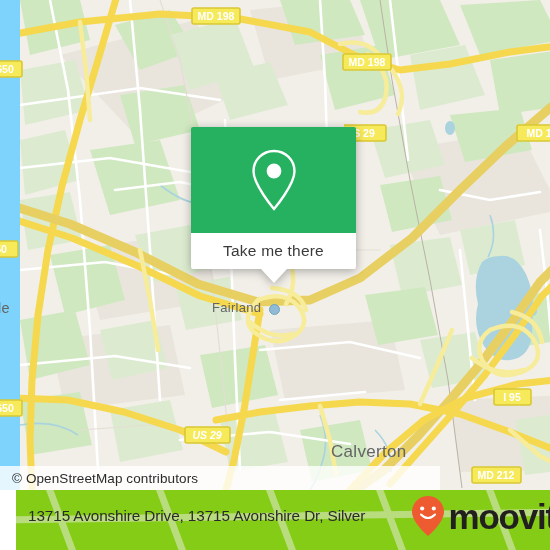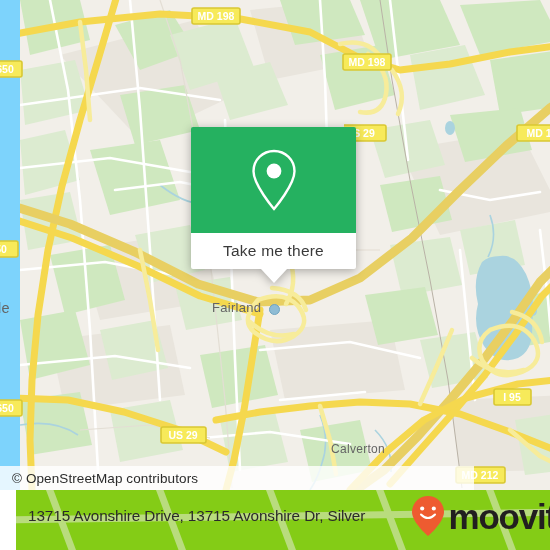--- a/index.html
+++ b/index.html
@@ -25,21 +25,21 @@
     background: #7dd3fc;
     overflow: hidden;
     padding-left: 20px;
   }
   .map svg { display: block; }
 
   
   .attrib {
     position: absolute;
     left: 0; top: 466px;
-    width: 474px; height: 24px;
+    width: 440px; height: 24px;
     background: rgba(255,255,255,0.80);
     display: flex;
     align-items: center;
     box-sizing: border-box;
     padding-left: 12px;
   }
   .attrib-text {
     font-size: 13.5px;
     color: #2b2b2b;
     letter-spacing: 0.1px;
@@ -311,42 +311,42 @@
             <rect x="-6" y="1" width="38" height="16" rx="2" fill="#f7ea5a" stroke="#d9c833" stroke-width="1.6"></rect>
             <text class="shield-text" x="15" y="13" font-size="10.5" fill="#ffffff" text-anchor="middle">50</text>
           </svg>
       </div>
       <div style="position:absolute;left:-10px;top:399px;">
         <svg width="34" height="18">
             <rect x="-6" y="1" width="38" height="16" rx="2" fill="#f7ea5a" stroke="#d9c833" stroke-width="1.6"></rect>
             <text class="shield-text" x="15" y="13" font-size="10.5" fill="#ffffff" text-anchor="middle">650</text>
           </svg>
       </div>
-      <div style="position:absolute;left:160px;top:426px;">
+      <div style="position:absolute;left:184px;top:426px;font-style:italic;">
         <svg width="48" height="18">
             <rect x="1" y="1" width="45" height="16" rx="2" fill="#f7ea5a" stroke="#d9c833" stroke-width="1.6"></rect>
             <text class="shield-text" x="23" y="13" font-size="10.5" fill="#ffffff" text-anchor="middle">US 29</text>
           </svg>
       </div>
       <div style="position:absolute;left:493px;top:388px;">
         <svg width="40" height="18">
             <rect x="1" y="1" width="37" height="16" rx="2" fill="#f7ea5a" stroke="#d9c833" stroke-width="1.6"></rect>
             <text class="shield-text" x="19" y="13" font-size="10.5" fill="#ffffff" text-anchor="middle">I 95</text>
           </svg>
       </div>
-      <div style="position:absolute;left:455px;top:466px;">
+      <div style="position:absolute;left:471px;top:466px;">
         <svg width="52" height="18">
             <rect x="1" y="1" width="49" height="16" rx="2" fill="#f7ea5a" stroke="#d9c833" stroke-width="1.6"></rect>
             <text class="shield-text" x="25" y="13" font-size="10.5" fill="#ffffff" text-anchor="middle">MD 212</text>
           </svg>
       </div>
     </div>
 
     <div style="position:absolute;left:212px;top:300px;font-size:13px;color:#646464;letter-spacing:0.3px;">Fairland</div>
-    <div style="position:absolute;left:331px;top:442px;font-size:12px;color:#646464;letter-spacing:0.3px;">Calverton</div>
+    <div style="position:absolute;left:331px;top:442px;font-size:17px;color:#646464;letter-spacing:0.3px;">Calverton</div>
     <div style="position:absolute;left:-2px;top:300px;font-size:14.5px;color:#646464;letter-spacing:0.3px;">le</div>
 
     <div style="position:absolute;left:269px;top:304px;width:9px;height:9px;border-radius:50%;background:#8fbcd4;border:1px solid #6fa4c0;"></div>
 
     <div class="attrib">
       <span class="attrib-text">© OpenStreetMap contributors</span>
     </div>
   </div>
 
   <div class="popup">

